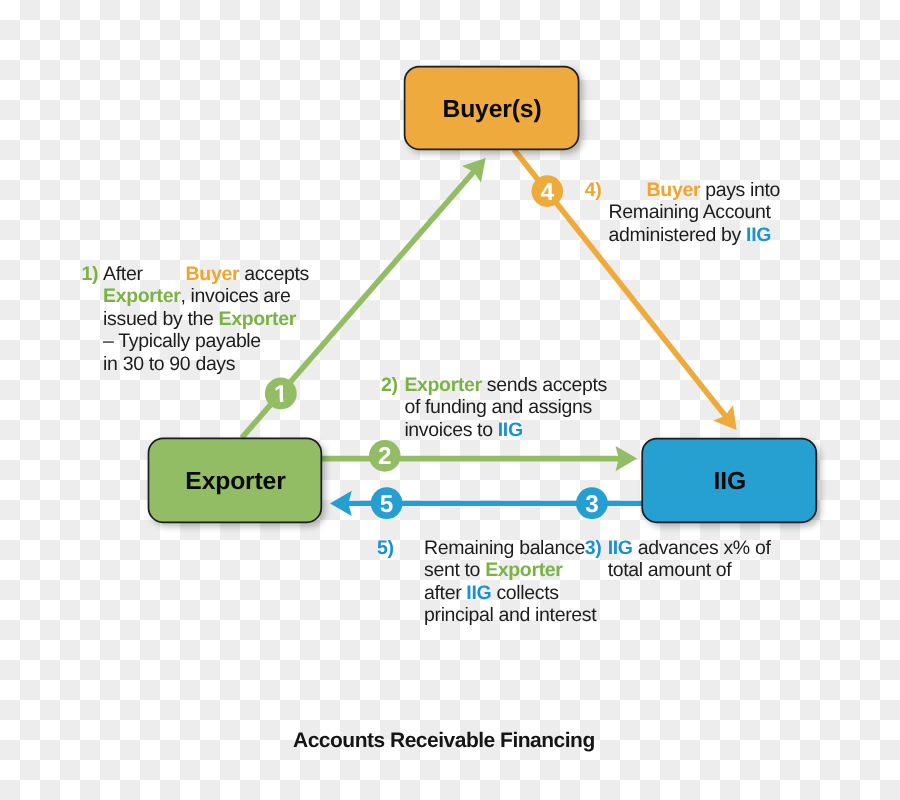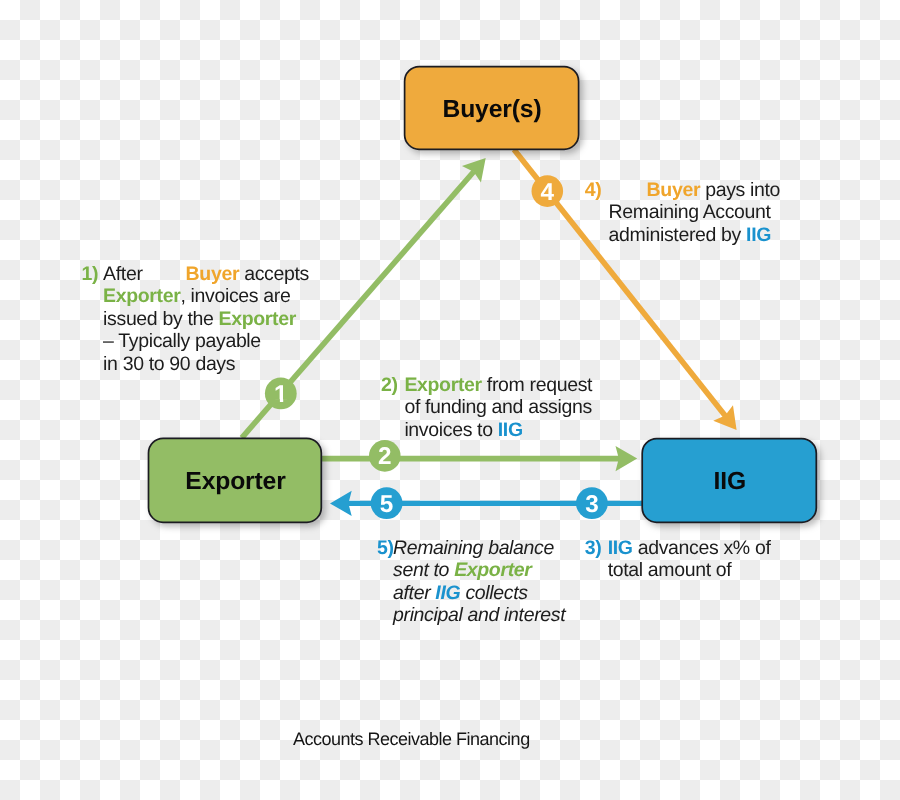--- a/index.html
+++ b/index.html
@@ -19,21 +19,21 @@
   .nodelabel{font-family:"Liberation Sans",sans-serif;font-weight:bold;font-size:24.7px;fill:#0a0a0a;letter-spacing:-0.15px;}
   .marker-num{font-family:"Liberation Sans",sans-serif;fill:#ffffff;font-weight:bold;font-size:24.3px;}
   .txt{position:absolute;font-size:19.5px;letter-spacing:-0.35px;line-height:22.4px;color:#1d1d1d;white-space:nowrap;}
   .g{color:#7ab246;font-weight:bold;}
   .o{color:#f0a52b;font-weight:bold;padding-left:38px;}
   .b{color:#1a92ce;font-weight:bold;}
   .ng{color:#7ab246;font-weight:bold;}
   .no{color:#f0a52b;font-weight:bold;}
   .nb{color:#1a92ce;font-weight:bold;}
   .hang{position:absolute;font-weight:bold;}
-  #title{position:absolute;font-weight:normal;font-size:18px;letter-spacing:-0.5px;color:#151515;white-space:nowrap;}
+  #title{position:absolute;font-weight:bold;font-size:21px;letter-spacing:-0.5px;color:#151515;white-space:nowrap;}
 </style>
 </head>
 <body>
 
 <div id="canvas">
 
   <svg class="layer" viewBox="0 0 900 800">
     <defs>
       <filter id="boxshadow" x="-30%" y="-30%" width="180%" height="180%">
         <feDropShadow dx="3.5" dy="3.5" stdDeviation="3.2" flood-color="#000000" flood-opacity="0.26"></feDropShadow>
@@ -98,37 +98,37 @@
       <div class="txt hang ng" style="left: 81.6px; top: 263px;">1)</div>
       <div class="txt" style="left: 103.1px; top: 263px;">
         <div><span>After </span><span class="o">Buyer</span><span> accepts</span></div>
         <div><span class="g">Exporter</span><span>, invoices are</span></div>
         <div><span>issued by the </span><span class="g">Exporter</span></div>
         <div><span>– Typically payable</span></div>
         <div><span>in 30 to 90 days</span></div>
       </div>
       <div class="txt hang ng" style="left: 381px; top: 373.7px;">2)</div>
       <div class="txt" style="left: 404.4px; top: 373.7px;">
-        <div><span class="g">Exporter</span><span> from request</span></div>
+        <div><span class="g">Exporter</span><span> sends accepts</span></div>
         <div><span>of funding and assigns</span></div>
         <div><span>invoices to </span><span class="b">IIG</span></div>
       </div>
       <div class="txt hang nb" style="left: 584.8px; top: 536.8px;">3)</div>
       <div class="txt" style="left: 607.7px; top: 536.8px;">
         <div><span class="b">IIG</span><span> advances x% of</span></div>
         <div><span>total amount of</span></div>
       </div>
       <div class="txt hang no" style="left: 584.8px; top: 178.8px;">4)</div>
       <div class="txt" style="left: 608.6px; top: 178.8px;">
         <div><span class="o">Buyer</span><span> pays into</span></div>
         <div><span>Remaining Account</span></div>
         <div><span>administered by </span><span class="b">IIG</span></div>
       </div>
       <div class="txt hang nb" style="left: 377px; top: 536.8px;">5)</div>
-      <div class="txt" style="left: 393px; top: 536.8px; font-style: italic;">
+      <div class="txt" style="left: 424px; top: 536.8px;">
         <div><span>Remaining balance</span></div>
         <div><span>sent to </span><span class="g">Exporter</span></div>
         <div><span>after </span><span class="b">IIG</span><span> collects</span></div>
         <div><span>principal and interest</span></div>
       </div>
     </div>
 
   <div id="title" style="left: 293px; top: 729.4px;">Accounts Receivable Financing</div>
 </div>
 

